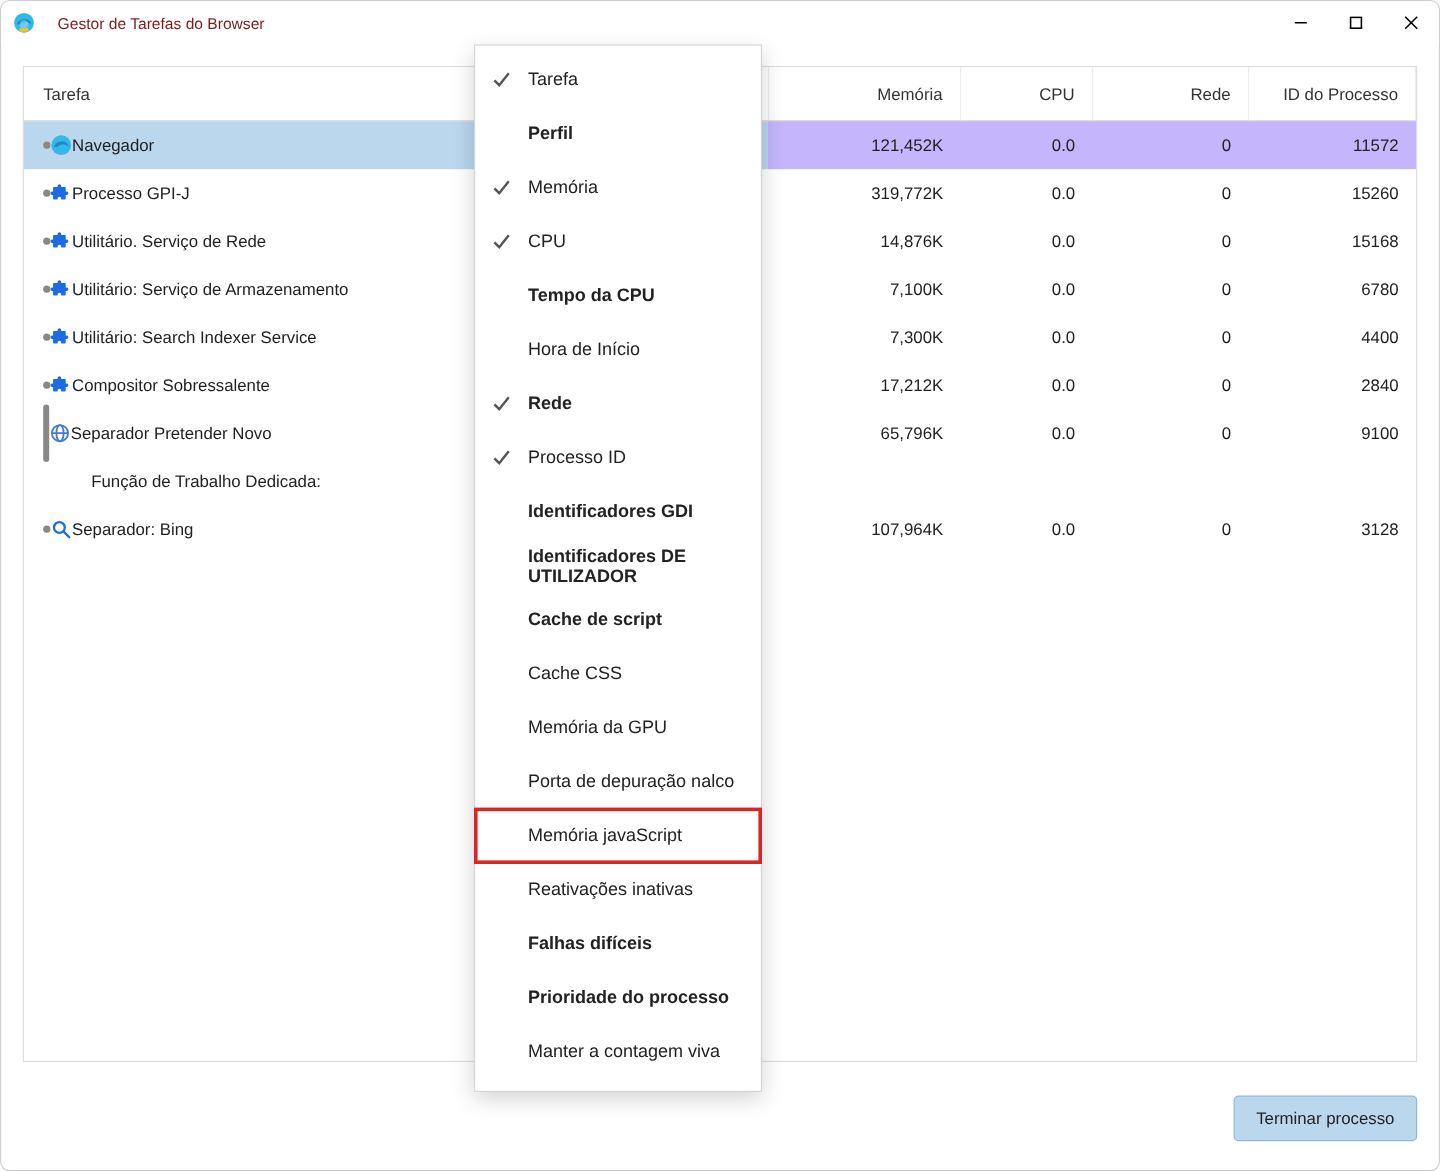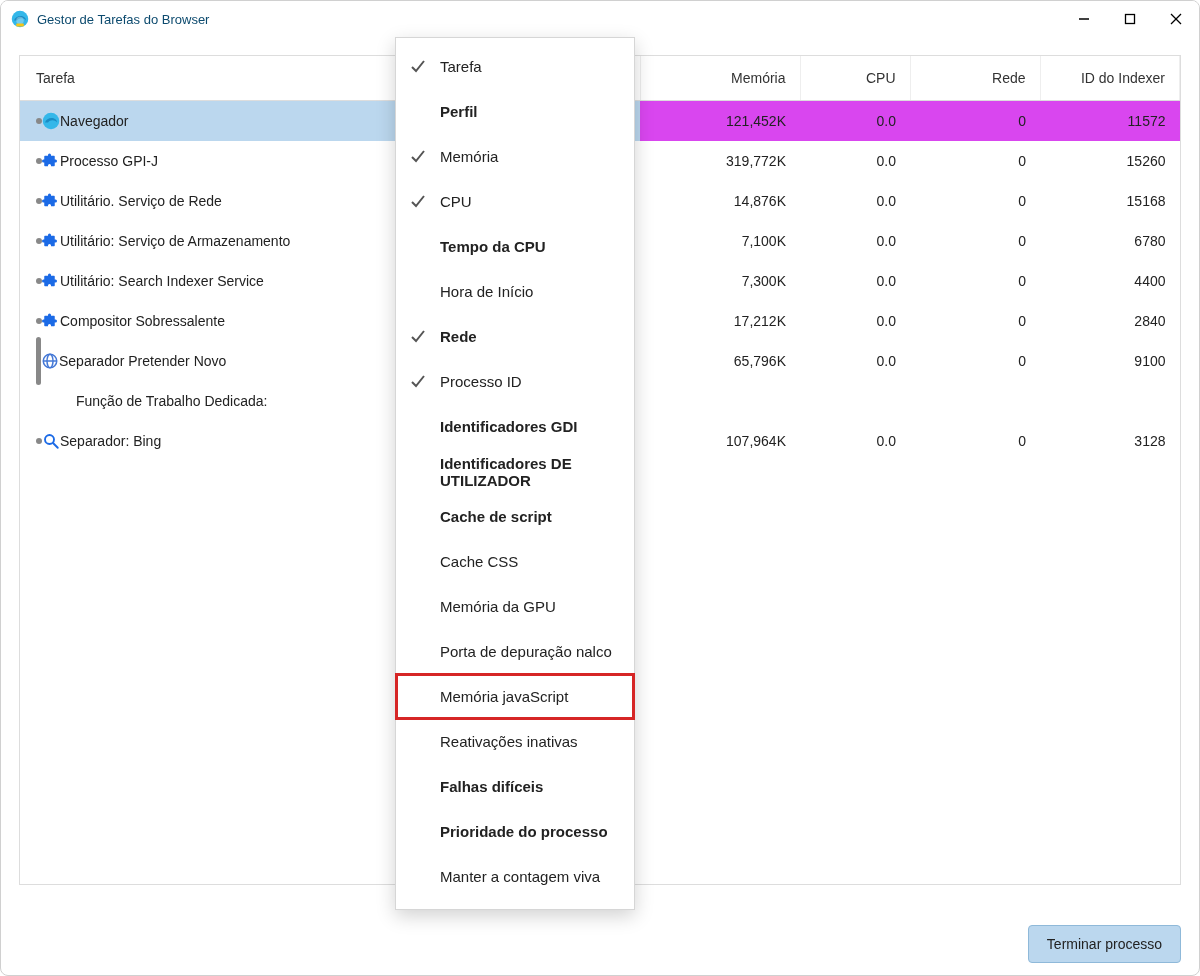--- a/index.html
+++ b/index.html
@@ -21,21 +21,21 @@
     height: 36px;
     display: flex;
     align-items: center;
     padding: 0 0 0 10px;
     background: #fff;
   }
   .titlebar .app-icon {
     width: 18px; height: 18px; margin-right: 8px;
     display:inline-block;
   }
-  .titlebar .title { flex:1; font-size:13px; color:#0c4a6e; }
+  .titlebar .title { flex:1; font-size:13px; color:#7f1d1d;margin-left:11px; }
   .win-btns { display:flex; }
   .win-btn {
     width: 46px; height: 36px;
     display:flex; align-items:center; justify-content:center;
     font-size: 14px; color:#000;
   }
   
   .content {
     position: absolute;
     left: 18px; right: 18px; top: 54px; bottom: 90px;
@@ -60,21 +60,21 @@
   table.tasks tbody td {
     height: 40px;
     padding: 0 14px;
     text-align: right;
     color:#222;
   }
   table.tasks tbody td.first {
     text-align:left; padding-left:16px;
     display:flex; align-items:center; gap:0; height:40px;
   }
-  tr.selected td { background:#d946ef; }
+  tr.selected td { background:#c4b5fd; }
   tr.selected td.first { background:#bbd7ee; }
   .dot {
     width:6px; height:6px; border-radius:50%; background:#888; flex:0 0 auto;
   }
   .grpbar {
     width:5px; height:48px; border-radius:3px; background:#888; flex:0 0 auto;
     margin-left:0;
   }
   .task-icon {
     width:18px; height:18px; flex:0 0 auto; display:inline-flex; align-items:center; justify-content:center;
@@ -103,21 +103,21 @@
   .ctxitem .check {
     position:absolute; left:14px; top:50%; transform:translateY(-50%);
     width:16px; height:16px; color:#555;
   }
   .ctxitem.hl {
     outline: 3px solid #d62626;
     outline-offset: -2px;
   }
   
   .footer {
-    position:absolute; right:18px; bottom:12px;border-radius:13px;
+    position:absolute; right:18px; bottom:24px;border-radius:13px;
   }
   .end-btn {
     padding: 10px 18px;
     background:#bbd7ee;
     border:1px solid #8fb9d9;
     border-radius:4px;
     font-size:14px;
     color:#222;
   }
   
@@ -164,21 +164,21 @@
       <col style="width:110px">
       <col style="width:130px">
       <col>
     </colgroup>
     <thead>
       <tr>
         <th class="first">Tarefa</th>
         <th>Memória</th>
         <th>CPU</th>
         <th>Rede</th>
-        <th>ID do Indexer</th>
+        <th>ID do Processo</th>
       </tr>
     </thead>
     <tbody id="task-body">
         <tr class="selected">
           <td class="first">
             <span class="dot"></span>
             <span class="task-icon">
               <svg viewBox="0 0 24 24" width="18" height="18">
                 <circle cx="12" cy="12" r="11" fill="#34b7e9"></circle>
                 <path d="M4 14c2-8 16-8 16 0-3-4-9-4-12 0z" fill="#1a8cc4"></path>

